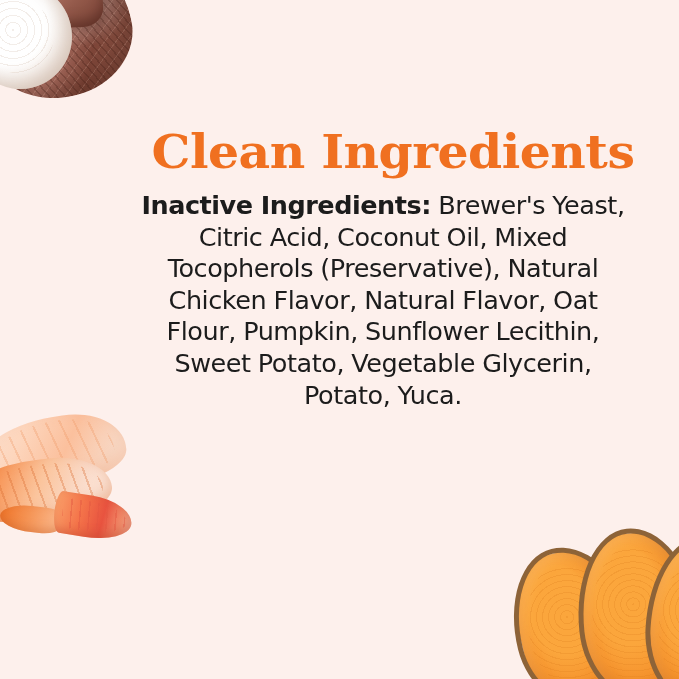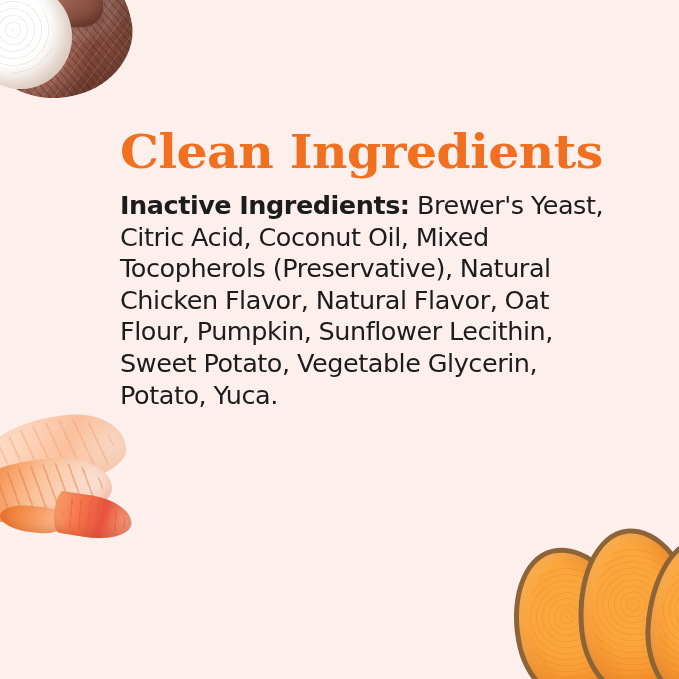--- a/index.html
+++ b/index.html
@@ -18,23 +18,24 @@
     position: relative;
     width: 679px;
     height: 679px;
     background: #fdf0ec;
     overflow: hidden;
   }
 
   
   #content {
     position: absolute;
-    left: 120px;
+    left: 133px;
     top: 126px;
     width: 500px;
+    text-align: center;
   }
   #title {
     font-family: "DejaVu Serif", serif;
     font-weight: bold;
     font-size: 47px;
     line-height: 52px;
     letter-spacing: -0.5px;
     color: #f07020;
     margin: 0 0 12px 0;
     white-space: nowrap;

